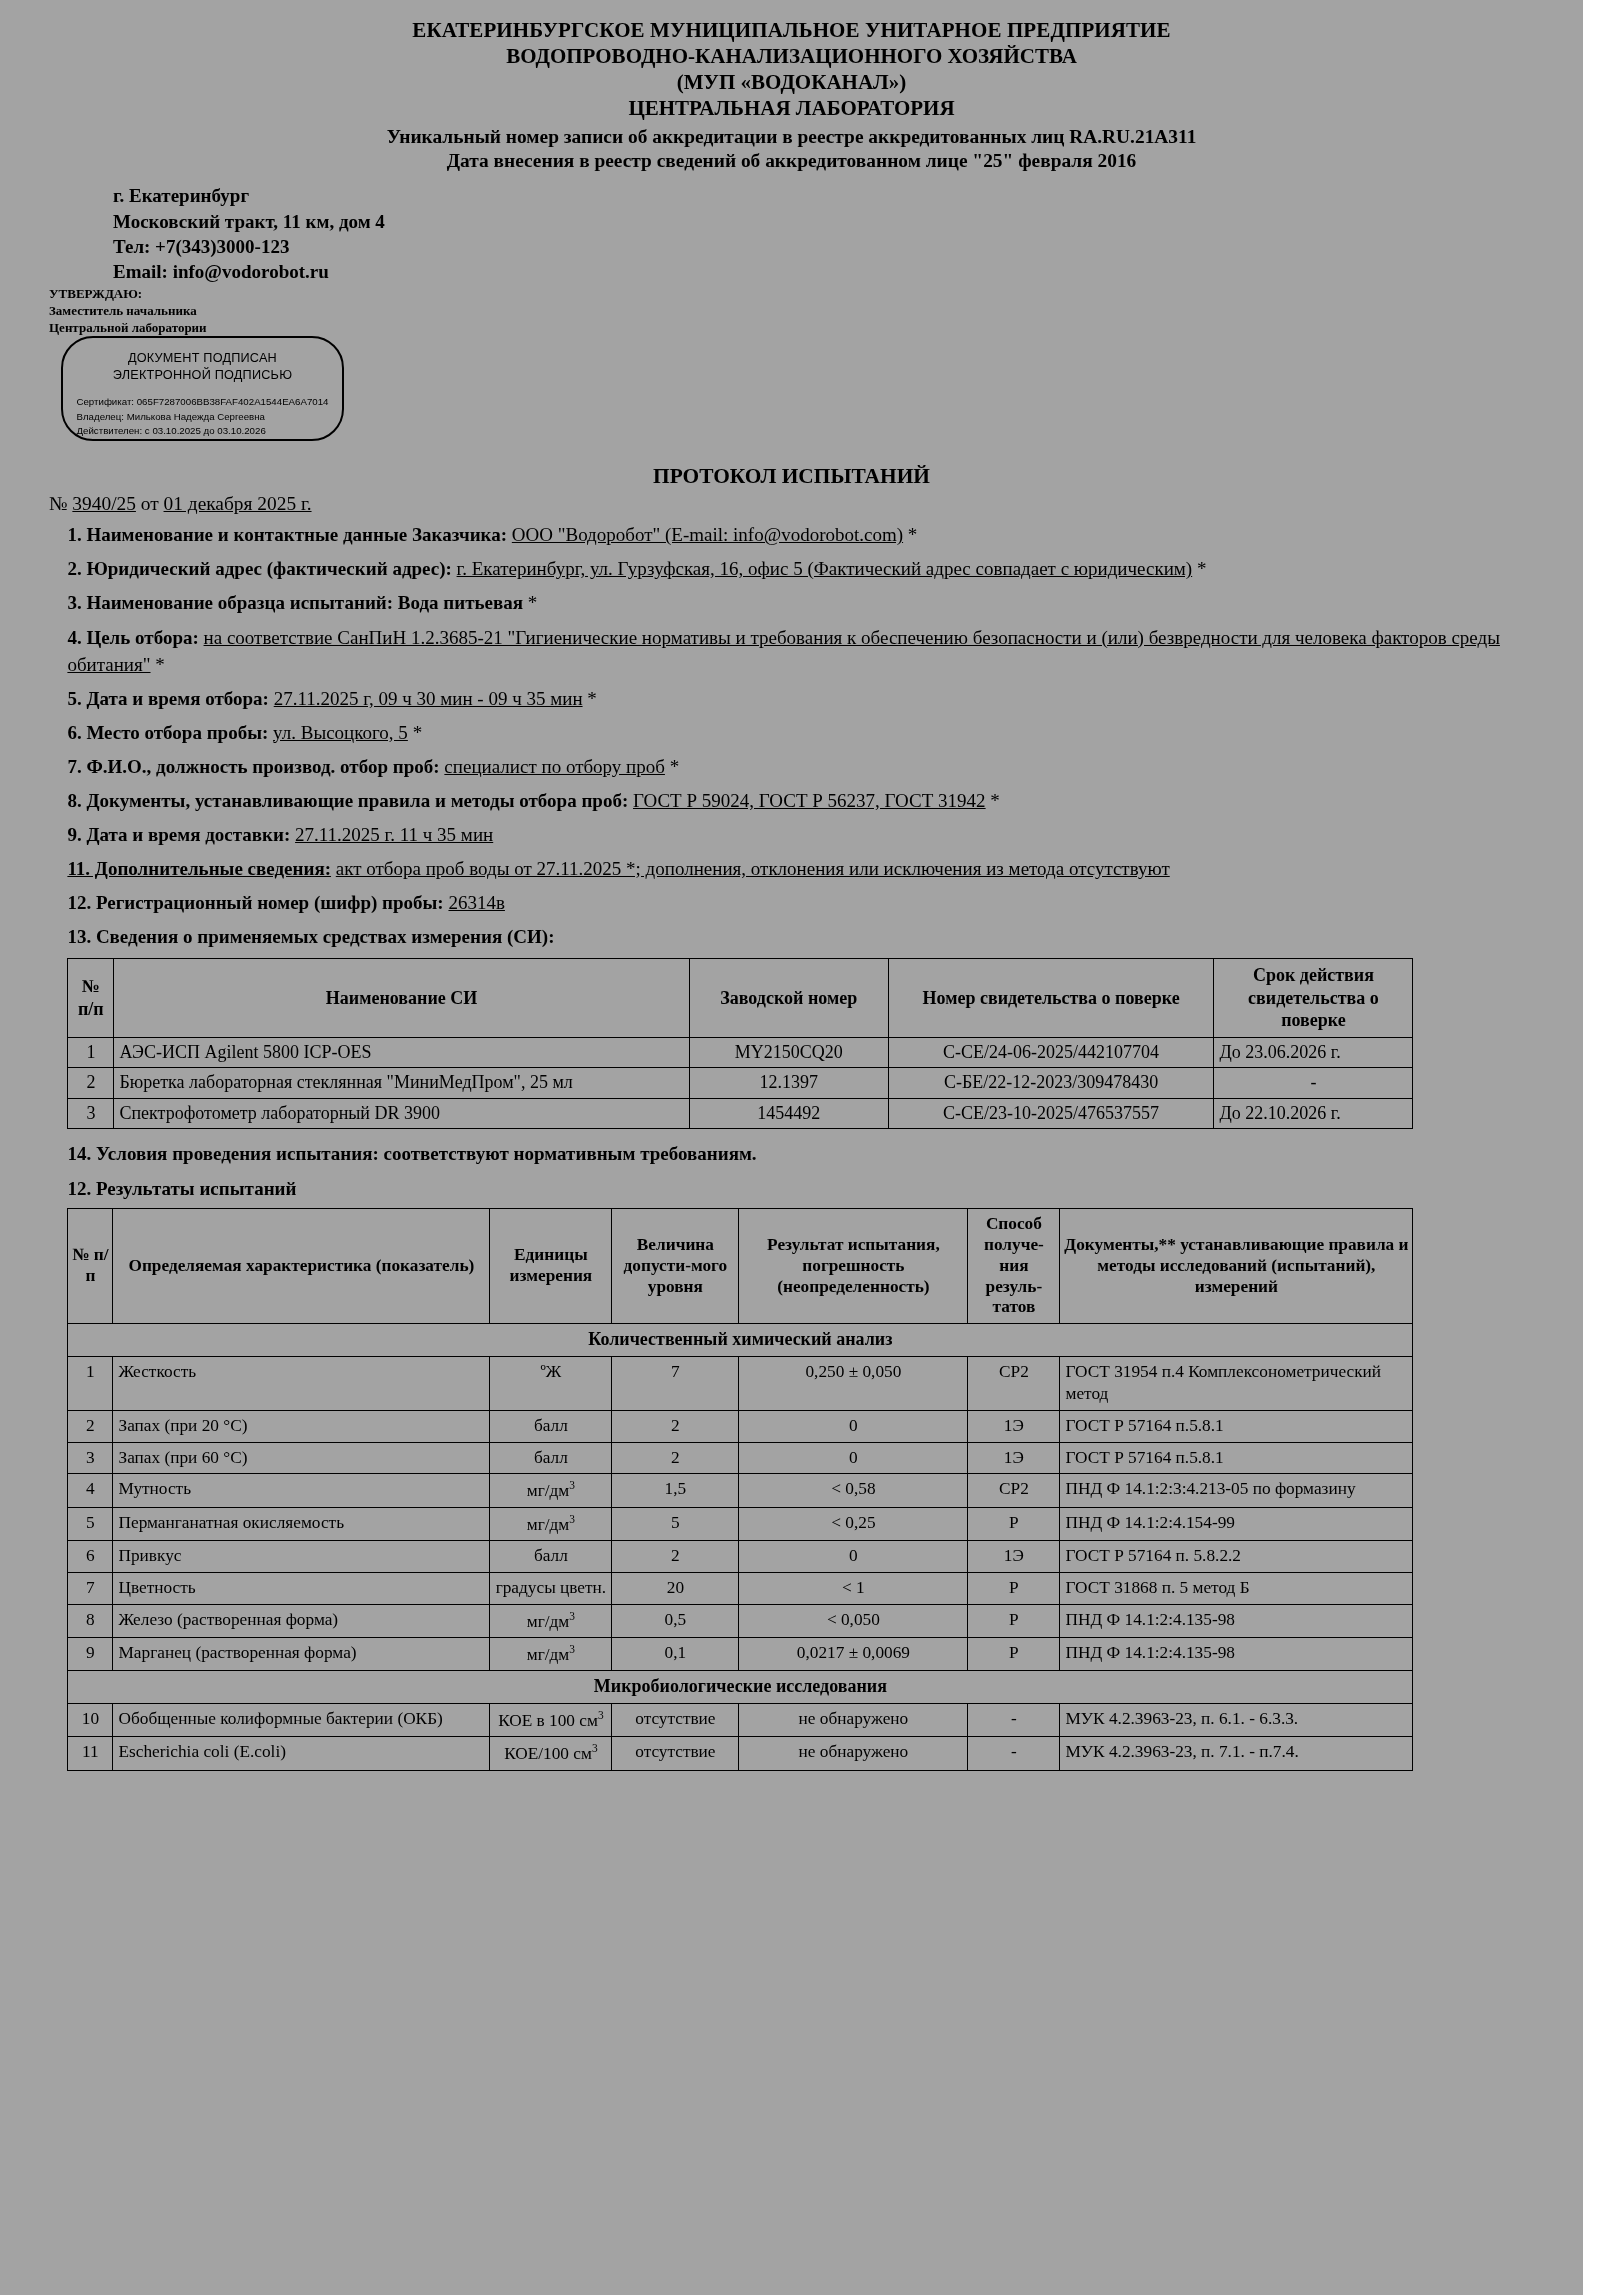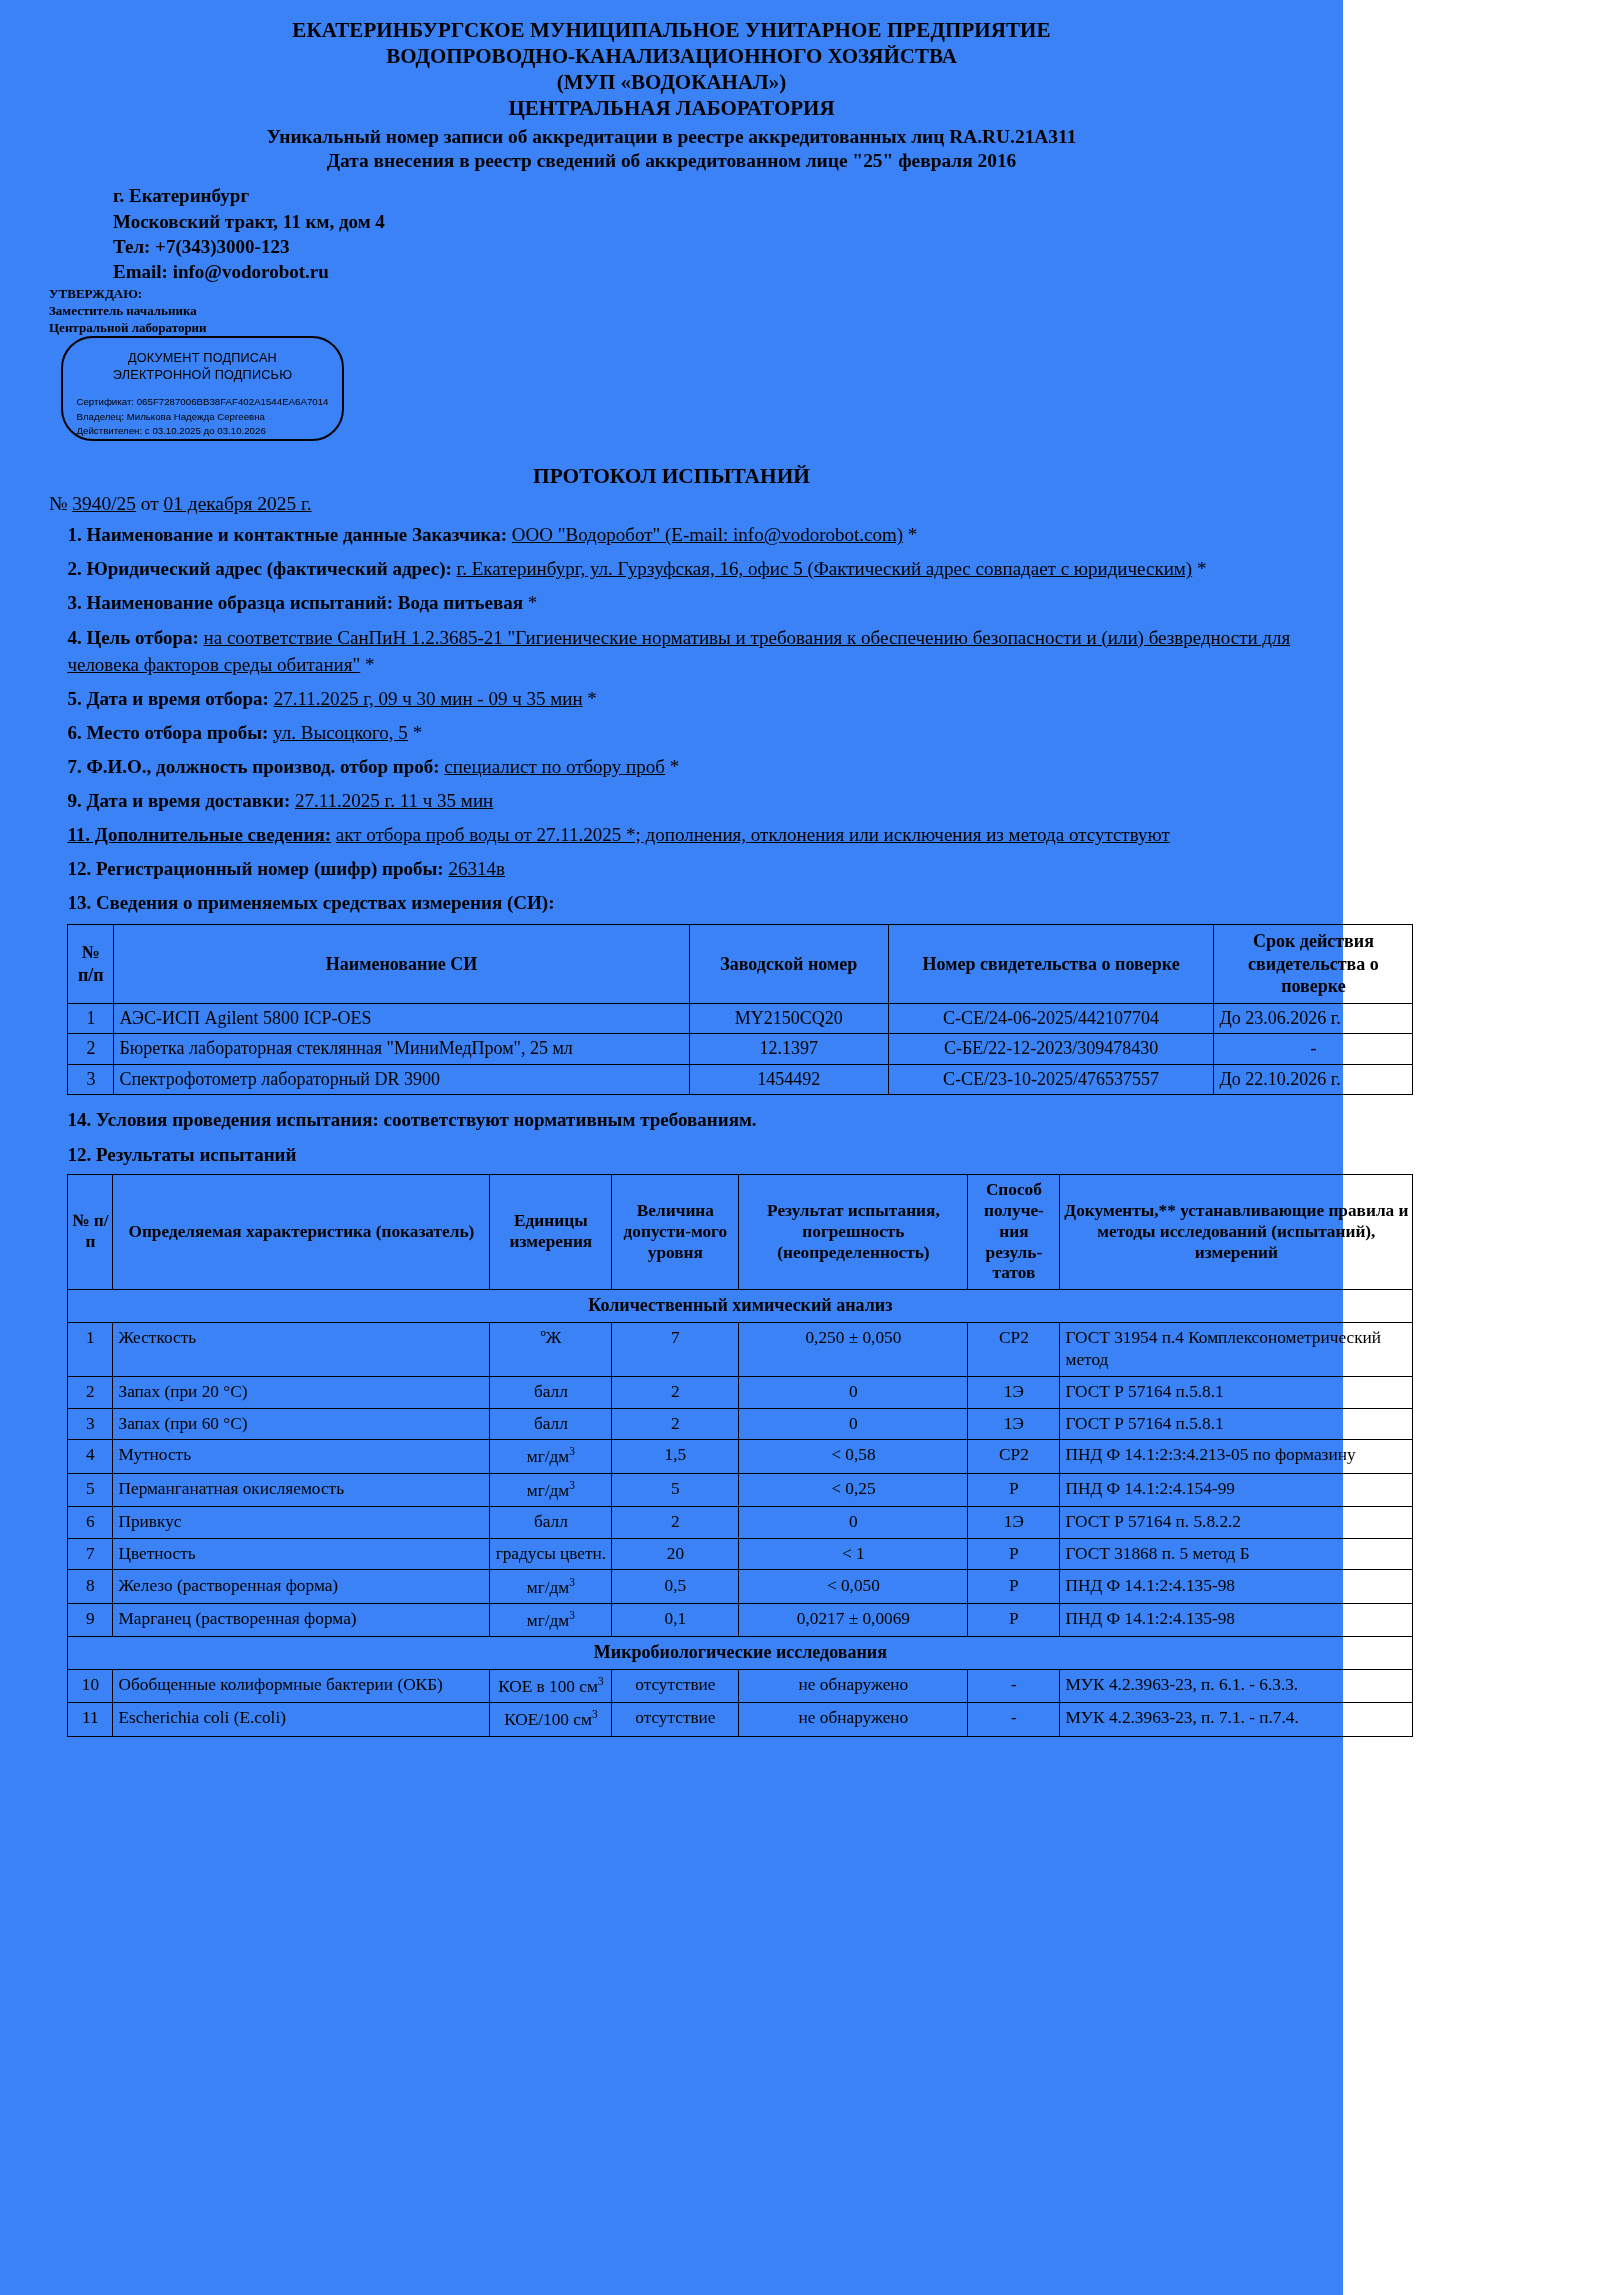--- a/index.html
+++ b/index.html
@@ -5,26 +5,26 @@
   html, body {
     margin: 0;
     padding: 0;
     background: #ffffff;
   }
   body {
     font-family: "Liberation Serif", serif;
     color: #000000;
   }
   .page {
-    width: 1343px;
+    width: 1583px;
     min-height: 2295px;
     box-sizing: border-box;
     padding: 18.4px 49px 20.4px 49px;
     position: relative;
-    background: #3b82f6;
+    background: #a3a3a3;
   }
 
   
   .hdr {
     text-align: center;
     font-weight: bold;
     line-height: 1.22;
   }
   .hdr-line1 { font-size: 21px; letter-spacing: 0.1px; }
   .hdr-line2 { font-size: 21px; }
@@ -240,20 +240,24 @@
   <div class="item">
     <b>6. Место отбора пробы:</b>
     <span class="u">ул. Высоцкого, 5</span><span> *</span>
   </div>
 
   <div class="item">
     <b>7. Ф.И.О., должность производ. отбор проб:</b>
     <span class="u">специалист по отбору проб</span><span> *</span>
   </div>
 
+  <div class="item">
+    <b>8. Документы, устанавливающие правила и методы отбора проб:</b>
+    <span class="u"> ГОСТ Р 59024, ГОСТ Р 56237, ГОСТ 31942</span><span> *</span>
+  </div>
 
   <div class="item">
     <b>9. Дата  и время доставки:</b>
     <span class="u">27.11.2025 г. 11 ч 35 мин</span>
   </div>
 
 
   <div class="item">
     <b class="u">11. Дополнительные сведения:</b>
     <span class="u">акт отбора проб воды от 27.11.2025 *; дополнения, отклонения или исключения из метода отсутствуют</span>

